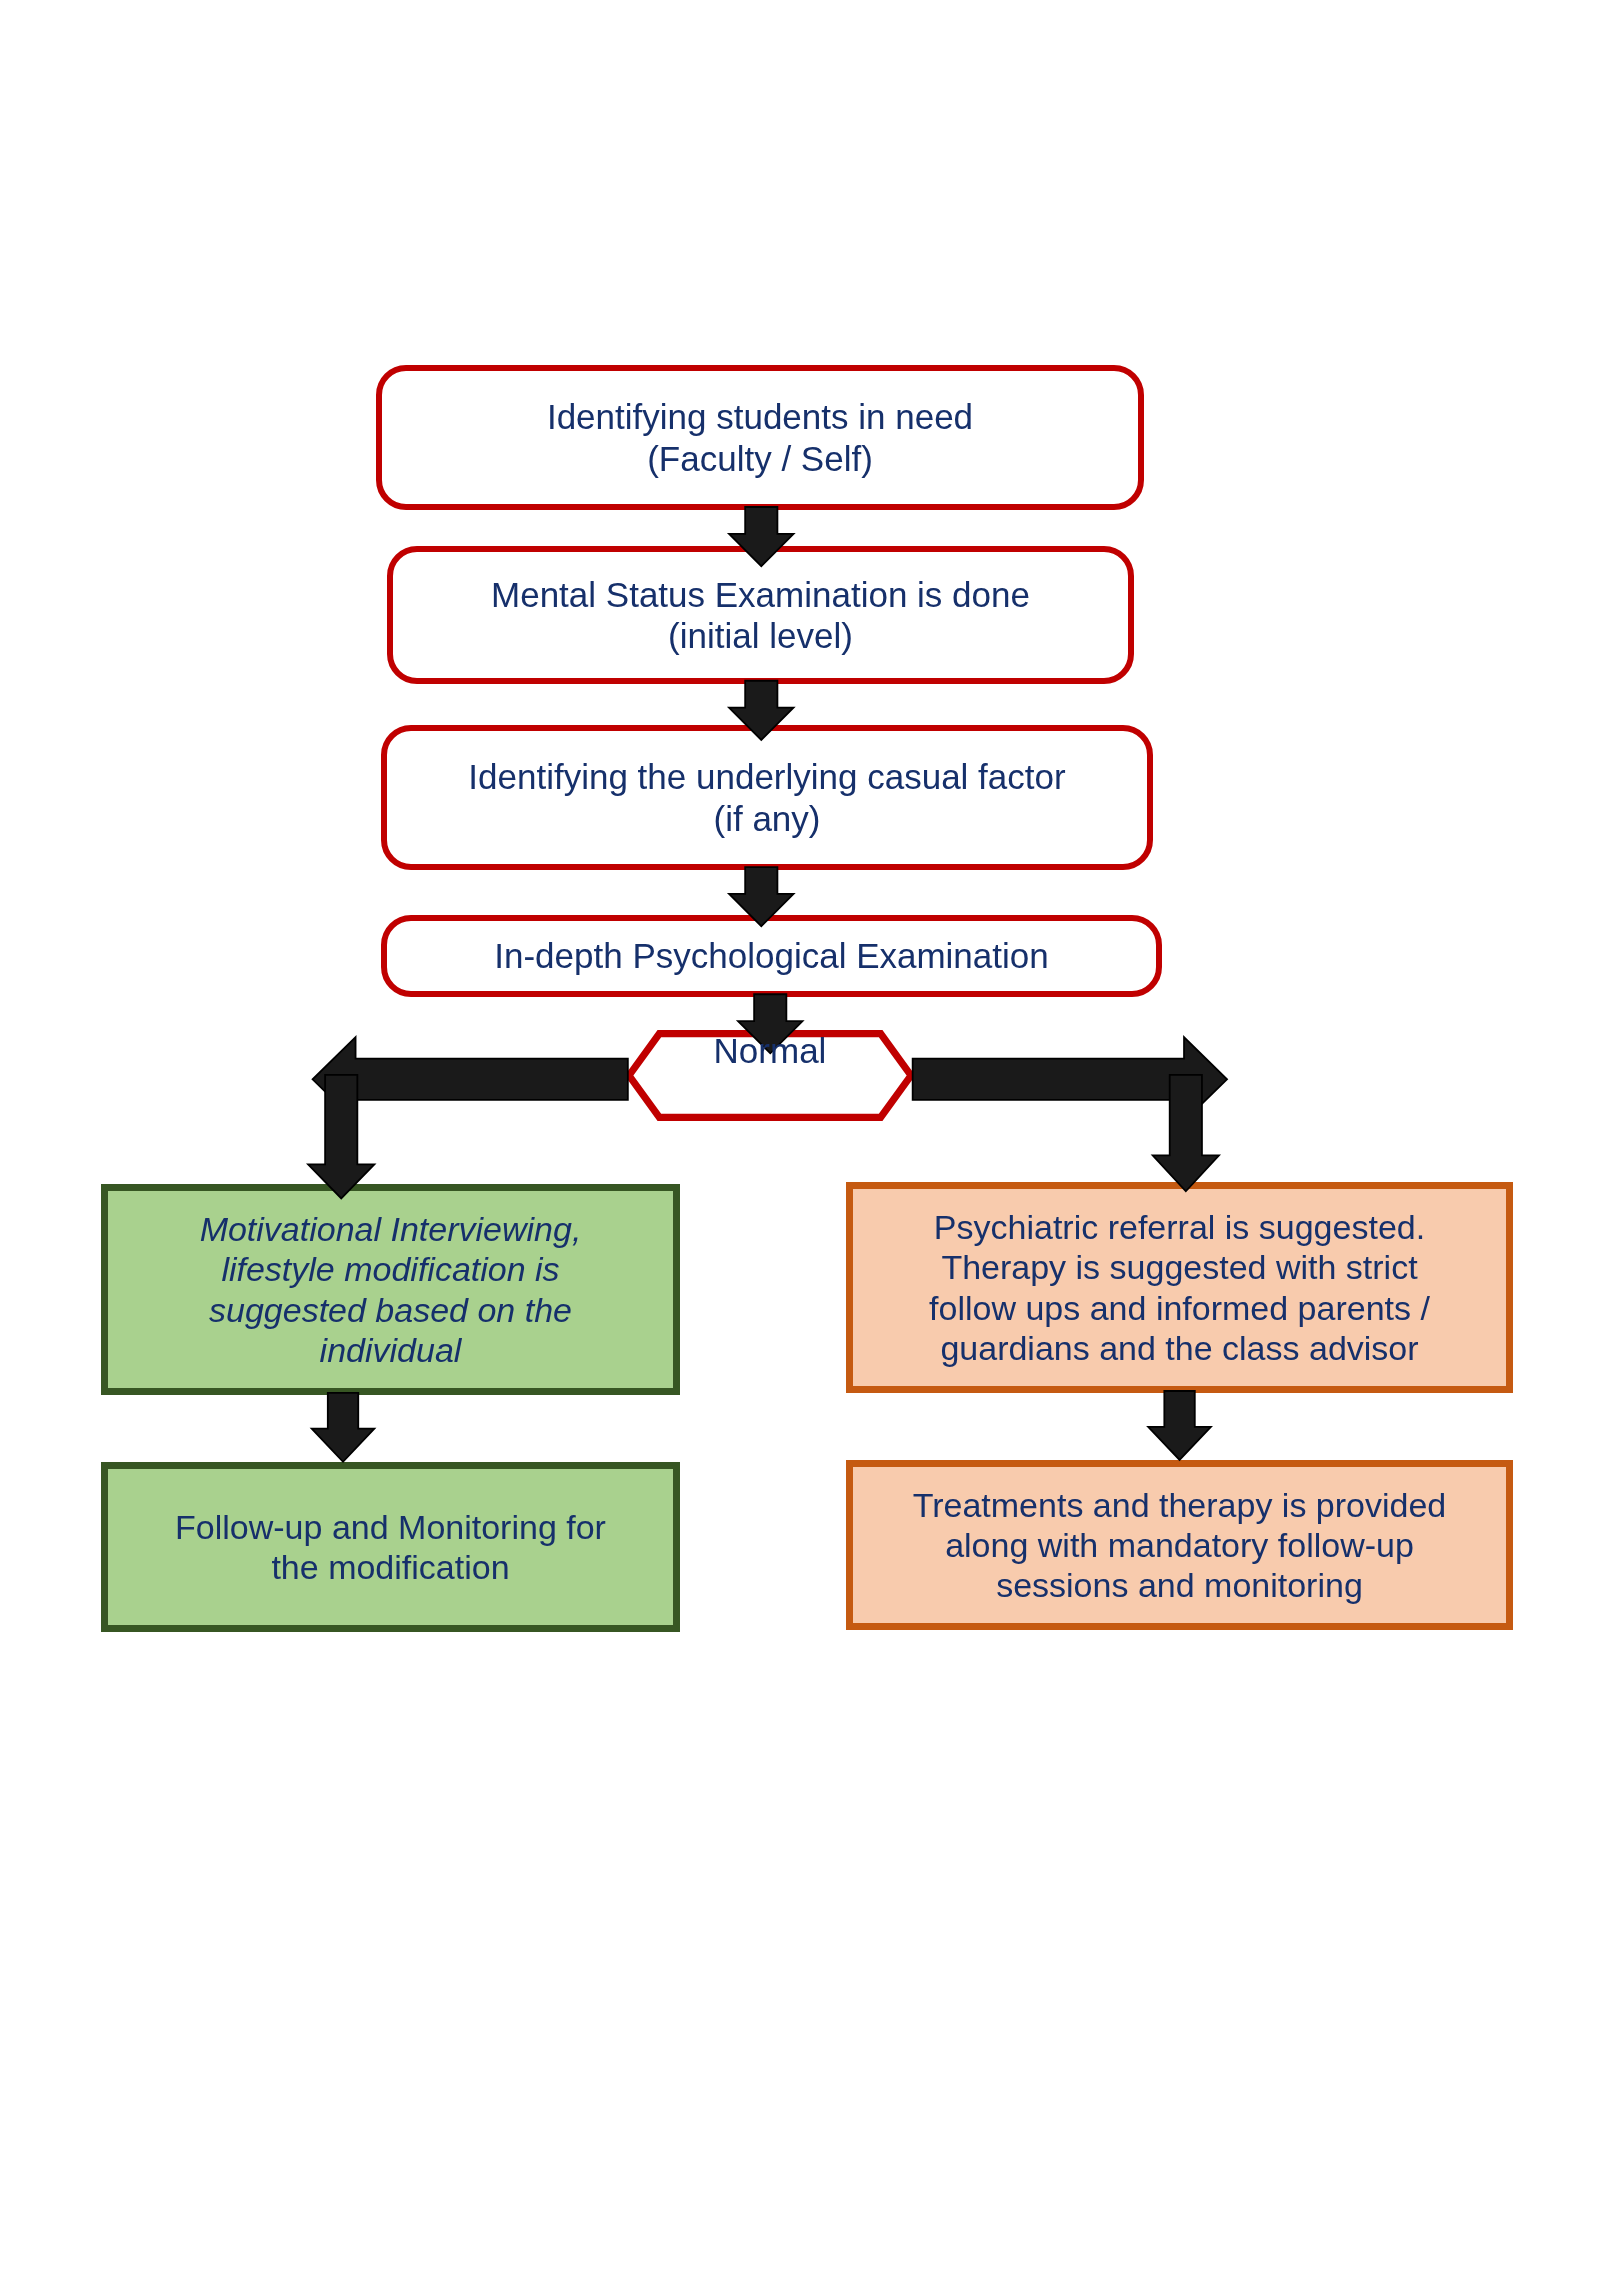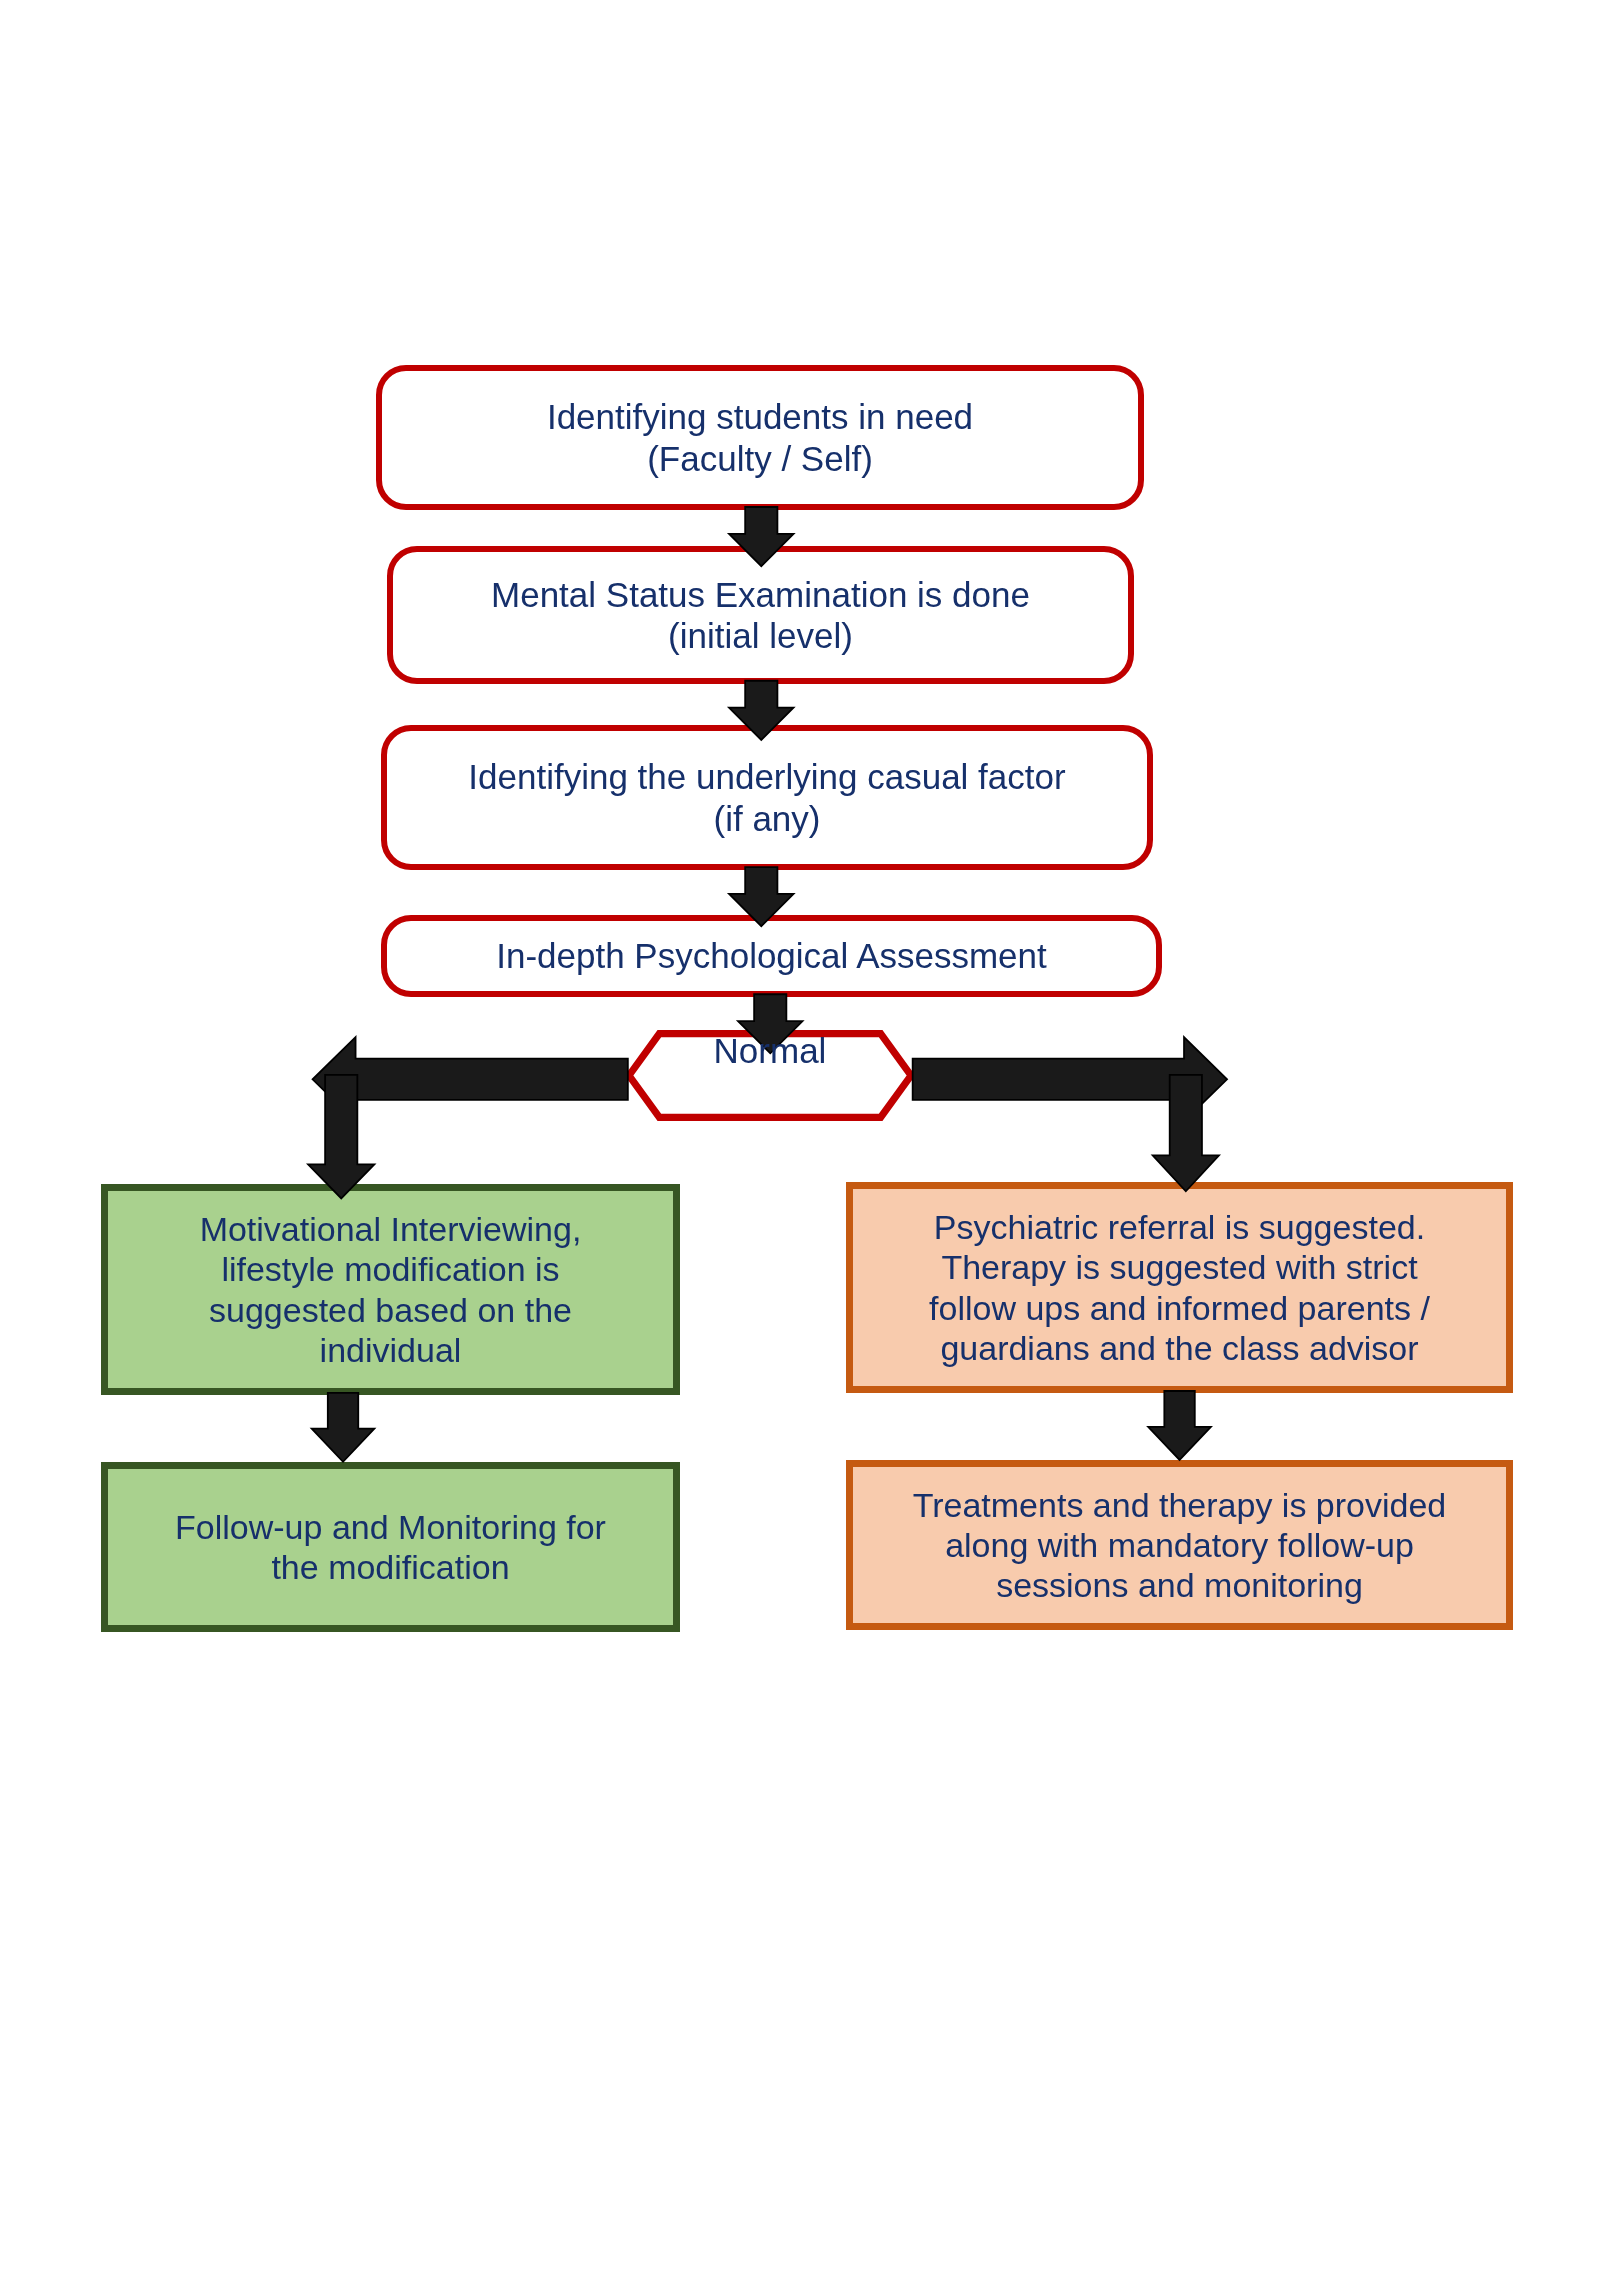--- a/index.html
+++ b/index.html
@@ -120,31 +120,31 @@
     <span class="node-text">Mental Status Examination is done
 (initial level)</span>
   </div>
 
   <div class="rbox" style="left:381px; top:725px; width:772px; height:145px;">
     <span class="node-text">Identifying the underlying casual factor
 (if any)</span>
   </div>
 
   <div class="rbox" style="left:381px; top:915px; width:781px; height:82px;">
-    <span class="node-text">In-depth Psychological Assessment</span>
+    <span class="node-text">In-depth Psychological Examination</span>
   </div>
 
   <div class="hexwrap" style="left:625px; top:1030px; width:290px; height:91px;">
     <svg width="290" height="91" viewBox="0 0 324 102">
       <polygon points="38,4 286,4 320,51 286,98 38,98 4,51" fill="#ffffff" stroke="#c00000" stroke-width="8" stroke-linejoin="miter"></polygon>
     </svg>
     <span class="node-text">Normal</span>
   </div>
 
-  <div class="cbox green" style="left:101px; top:1184px; width:579px; height:211px;">
+  <div class="cbox green" style="left:101px; top:1184px; width:579px; height:211px;font-style:italic;">
     <span class="node-text">Motivational Interviewing,
 lifestyle modification is
 suggested based on the
 individual</span>
   </div>
 
   <div class="cbox green" style="left:101px; top:1462px; width:579px; height:170px;">
     <span class="node-text">Follow-up and Monitoring for
 the modification</span>
   </div>

